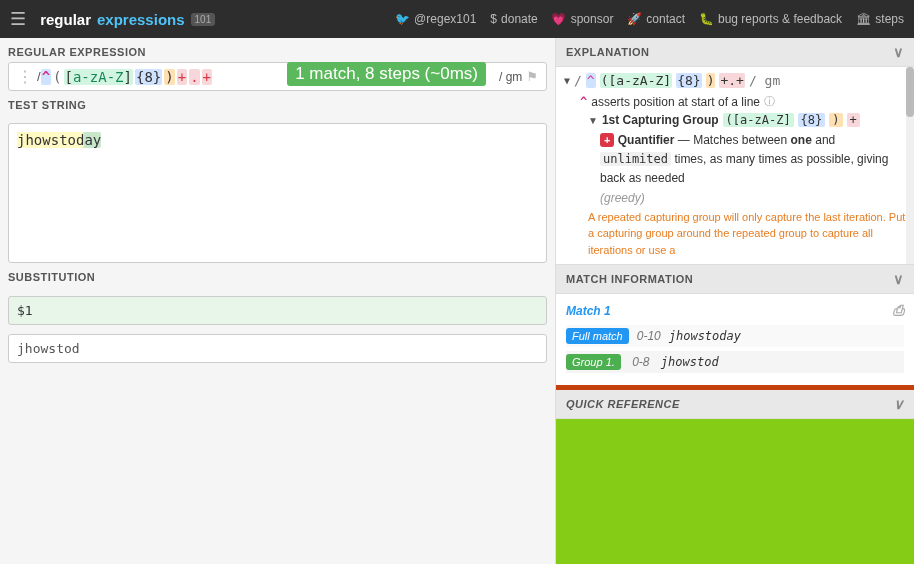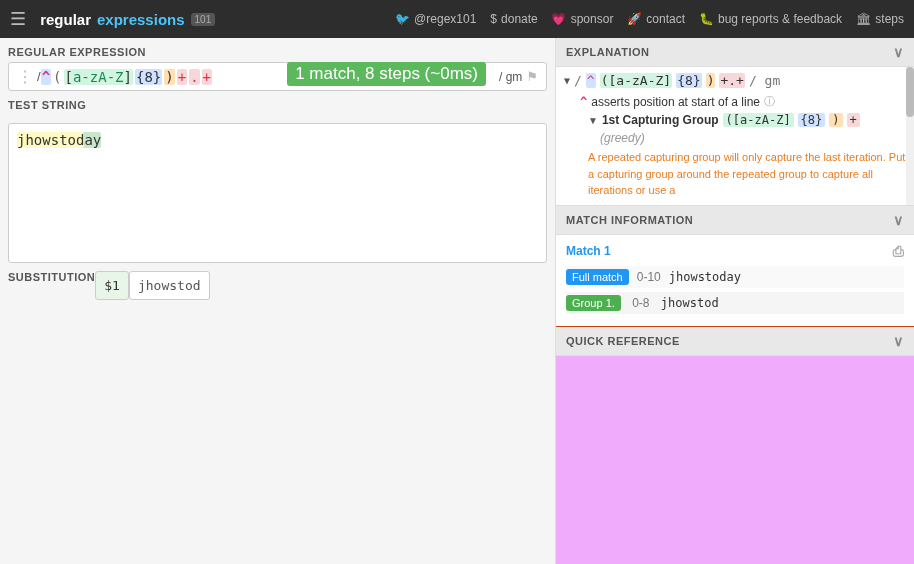--- a/index.html
+++ b/index.html
@@ -109,21 +109,21 @@
       border-radius: 3px;
       padding: 8px;
       min-height: 140px;
       font-family: monospace;
       font-size: 14px;
     }
     .test-match { background: #c8e6c9; border-radius: 2px; }
     .test-group { background: #fff9c4; border-radius: 2px; }
 
     
-    .substitution-section { display: flex; flex-direction: row; gap: 0; }
+    .substitution-section { display: flex; flex-direction: column; gap: 9px; }
     .sub-input {
       background: white;
       border: 1px solid #ccc;
       border-radius: 3px;
       padding: 6px 8px;
       font-family: monospace;
       font-size: 13px;
     }
     .sub-input.highlight { background: #e8f5e9; }
     .sub-output {
@@ -217,24 +217,25 @@
     .scrollbar-thumb {
       width: 8px;
       height: 50px;
       background: #bbb;
       border-radius: 4px;
     }
 
     
     .match-info-panel {
       background: white;
-      border-bottom: 1px solid #c2410c;
+      border-bottom: 5px solid #c2410c;
     }
     .match-info-content {
       padding: 8px 10px;
+      font-style: italic;
     }
     .match-label {
       color: #2196f3;
       font-size: 12px;
       font-weight: bold;
       margin-bottom: 6px;
       display: flex;
       align-items: center;
       justify-content: space-between;
     }
@@ -262,22 +263,23 @@
       padding: 2px 6px;
       border-radius: 3px;
       font-size: 11px;
       white-space: nowrap;
     }
     .match-range { color: #777; min-width: 40px; text-align: center; }
     .match-value { color: #333; font-family: monospace; }
 
     
     .quick-ref-panel {
-      background: #f0abfc;
+      background: #84cc16;
       flex: 1;
+      font-style: italic;
     }
   </style>
 </head>
 <body>
 
 <nav class="topnav">
   <span class="hamburger">☰</span>
   <div class="logo">
     <span class="regular">regular</span>
       <span class="expressions">expressions</span>
@@ -366,20 +368,29 @@
         <div style="padding-left:8px;margin-top:4px;">
           <div class="exp-group-header">
             <span class="exp-triangle">▼</span>
             <span class="exp-bold">1st Capturing Group</span>
             <span style="font-family:monospace;background:#d1f5e0;padding:0 3px;border-radius:2px;font-size:12px;">([a-zA-Z]</span>
               <span style="font-family:monospace;background:#cfe2ff;padding:0 3px;border-radius:2px;font-size:12px;">{8}</span>
               <span style="font-family:monospace;background:#ffe0b2;padding:0 3px;border-radius:2px;font-size:12px;">)</span>
               <span style="font-family:monospace;background:#f8d7da;padding:0 3px;border-radius:2px;font-size:12px;">+</span>
           </div>
 
+          <div class="exp-indent">
+            <span class="exp-plus-badge">+</span>
+            <span> </span><span class="exp-bold">Quantifier</span>
+            <span>— Matches between</span>
+            <span class="exp-bold">one</span>
+            <span> </span><span>and</span>
+            <span class="exp-code">unlimited</span>
+            <span> </span><span>times, as many times as possible, giving back as needed</span>
+          </div>
           <div class="exp-greedy" style="padding-left:28px;margin-top:2px;">(greedy)</div>
           <div class="exp-warning">A repeated capturing group will only capture the last iteration. Put a capturing group around the repeated group to capture all iterations or use a</div>
         </div>
 
         <div class="scrollbar-track">
           <div class="scrollbar-thumb"></div>
         </div>
       </div>
     </div>
 

